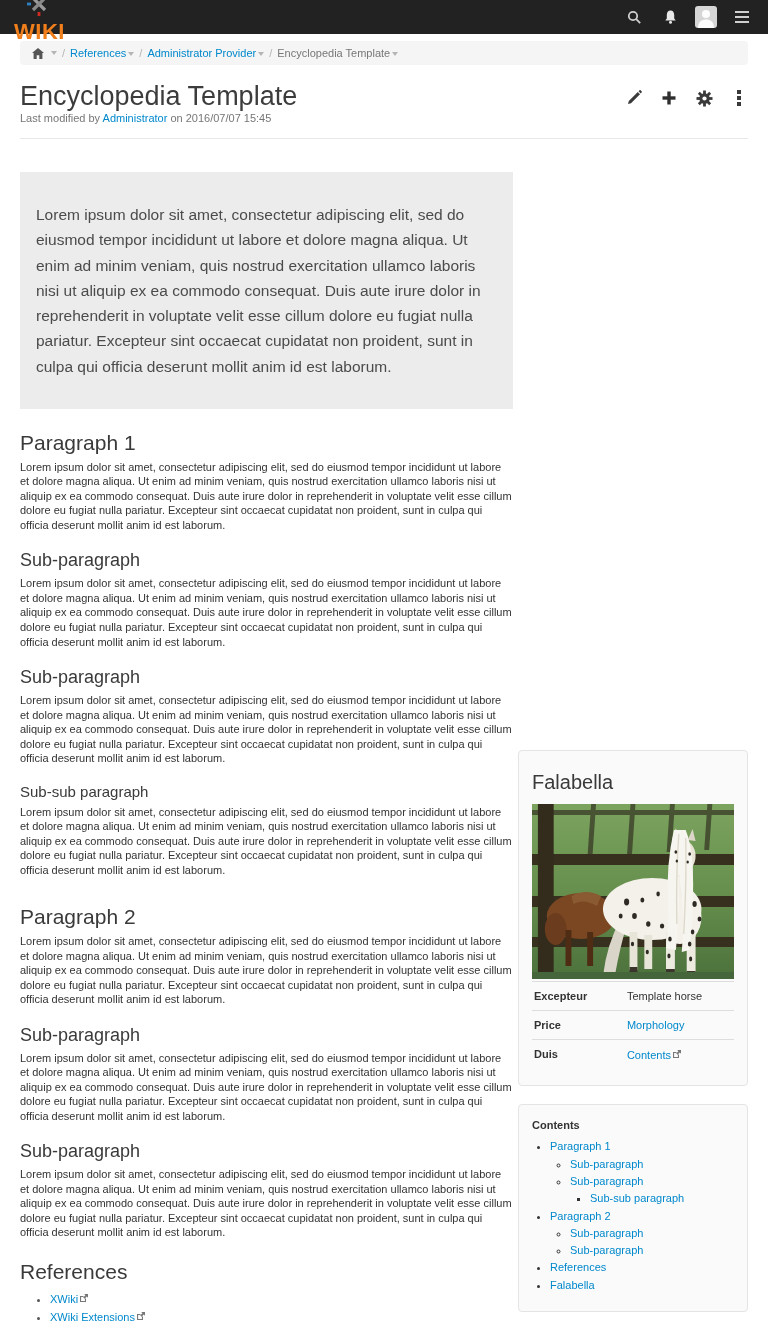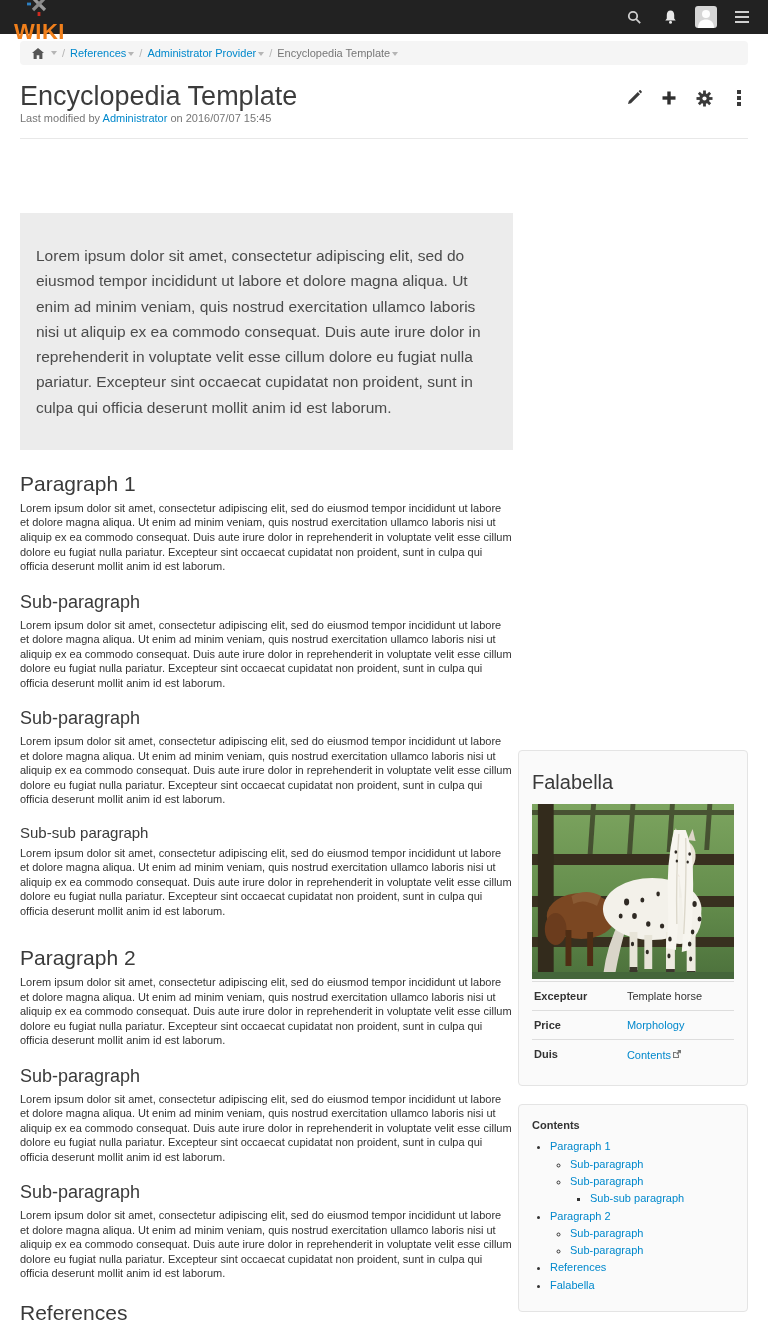--- a/index.html
+++ b/index.html
@@ -238,20 +238,34 @@
     <h2 style="margin-top:28px;">Paragraph 2</h2>
     <p>Lorem ipsum dolor sit amet, consectetur adipiscing elit, sed do eiusmod tempor incididunt ut labore et dolore magna aliqua. Ut enim ad minim veniam, quis nostrud exercitation ullamco laboris nisi ut aliquip ex ea commodo consequat. Duis aute irure dolor in reprehenderit in voluptate velit esse cillum dolore eu fugiat nulla pariatur. Excepteur sint occaecat cupidatat non proident, sunt in culpa qui officia deserunt mollit anim id est laborum.</p>
 
     <h3>Sub-paragraph</h3>
     <p>Lorem ipsum dolor sit amet, consectetur adipiscing elit, sed do eiusmod tempor incididunt ut labore et dolore magna aliqua. Ut enim ad minim veniam, quis nostrud exercitation ullamco laboris nisi ut aliquip ex ea commodo consequat. Duis aute irure dolor in reprehenderit in voluptate velit esse cillum dolore eu fugiat nulla pariatur. Excepteur sint occaecat cupidatat non proident, sunt in culpa qui officia deserunt mollit anim id est laborum.</p>
 
     <h3>Sub-paragraph</h3>
     <p>Lorem ipsum dolor sit amet, consectetur adipiscing elit, sed do eiusmod tempor incididunt ut labore et dolore magna aliqua. Ut enim ad minim veniam, quis nostrud exercitation ullamco laboris nisi ut aliquip ex ea commodo consequat. Duis aute irure dolor in reprehenderit in voluptate velit esse cillum dolore eu fugiat nulla pariatur. Excepteur sint occaecat cupidatat non proident, sunt in culpa qui officia deserunt mollit anim id est laborum.</p>
 
     <h2>References</h2>
+    <ul class="ref-list">
+      <li>
+        <a href="#">XWiki</a><span class="ext-icon"><svg width="8" height="8" viewBox="0 0 8 8">
+              <path d="M0 2 L0 8 L6 8 L6 4.5 L4.9 4.5 L4.9 6.9 L1.1 6.9 L1.1 3.1 L3.5 3.1 L3.5 2 Z" fill="#777"></path>
+              <path d="M4.2 0 L8 0 L8 3.8 L6.8 2.6 L4.6 4.8 L3.2 3.4 L5.4 1.2 Z" fill="#777"></path>
+            </svg></span>
+      </li>
+      <li>
+        <a href="#">XWiki Extensions</a><span class="ext-icon"><svg width="8" height="8" viewBox="0 0 8 8">
+              <path d="M0 2 L0 8 L6 8 L6 4.5 L4.9 4.5 L4.9 6.9 L1.1 6.9 L1.1 3.1 L3.5 3.1 L3.5 2 Z" fill="#777"></path>
+              <path d="M4.2 0 L8 0 L8 3.8 L6.8 2.6 L4.6 4.8 L3.2 3.4 L5.4 1.2 Z" fill="#777"></path>
+            </svg></span>
+      </li>
+    </ul>
   </div>
 
   <div class="col-right">
 
     <div class="panel">
       <div class="infobox-title">Falabella</div>
       <svg class="infobox-photo" viewBox="0 0 205 175" preserveAspectRatio="none">
         <defs>
           <linearGradient id="grass" x1="0" y1="0" x2="0" y2="1">
             <stop offset="0" stop-color="#7ca45f"></stop>

